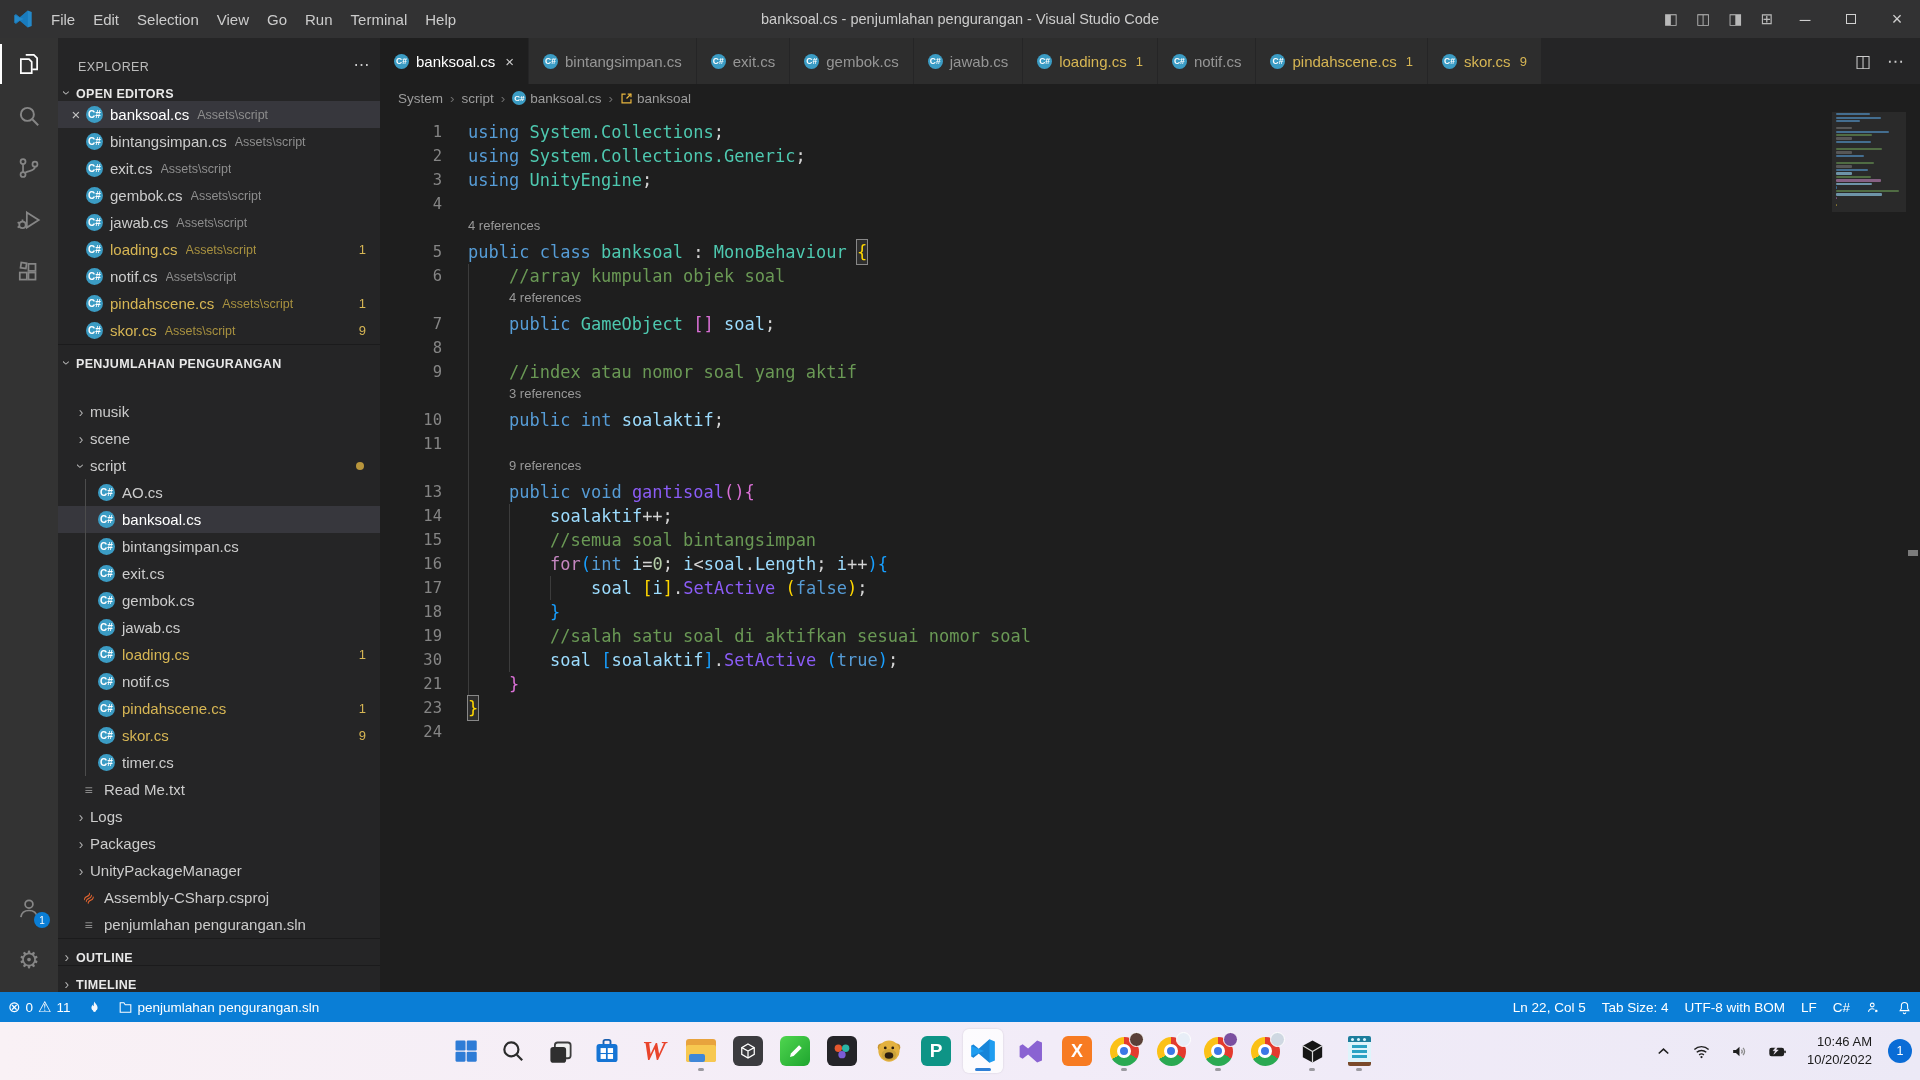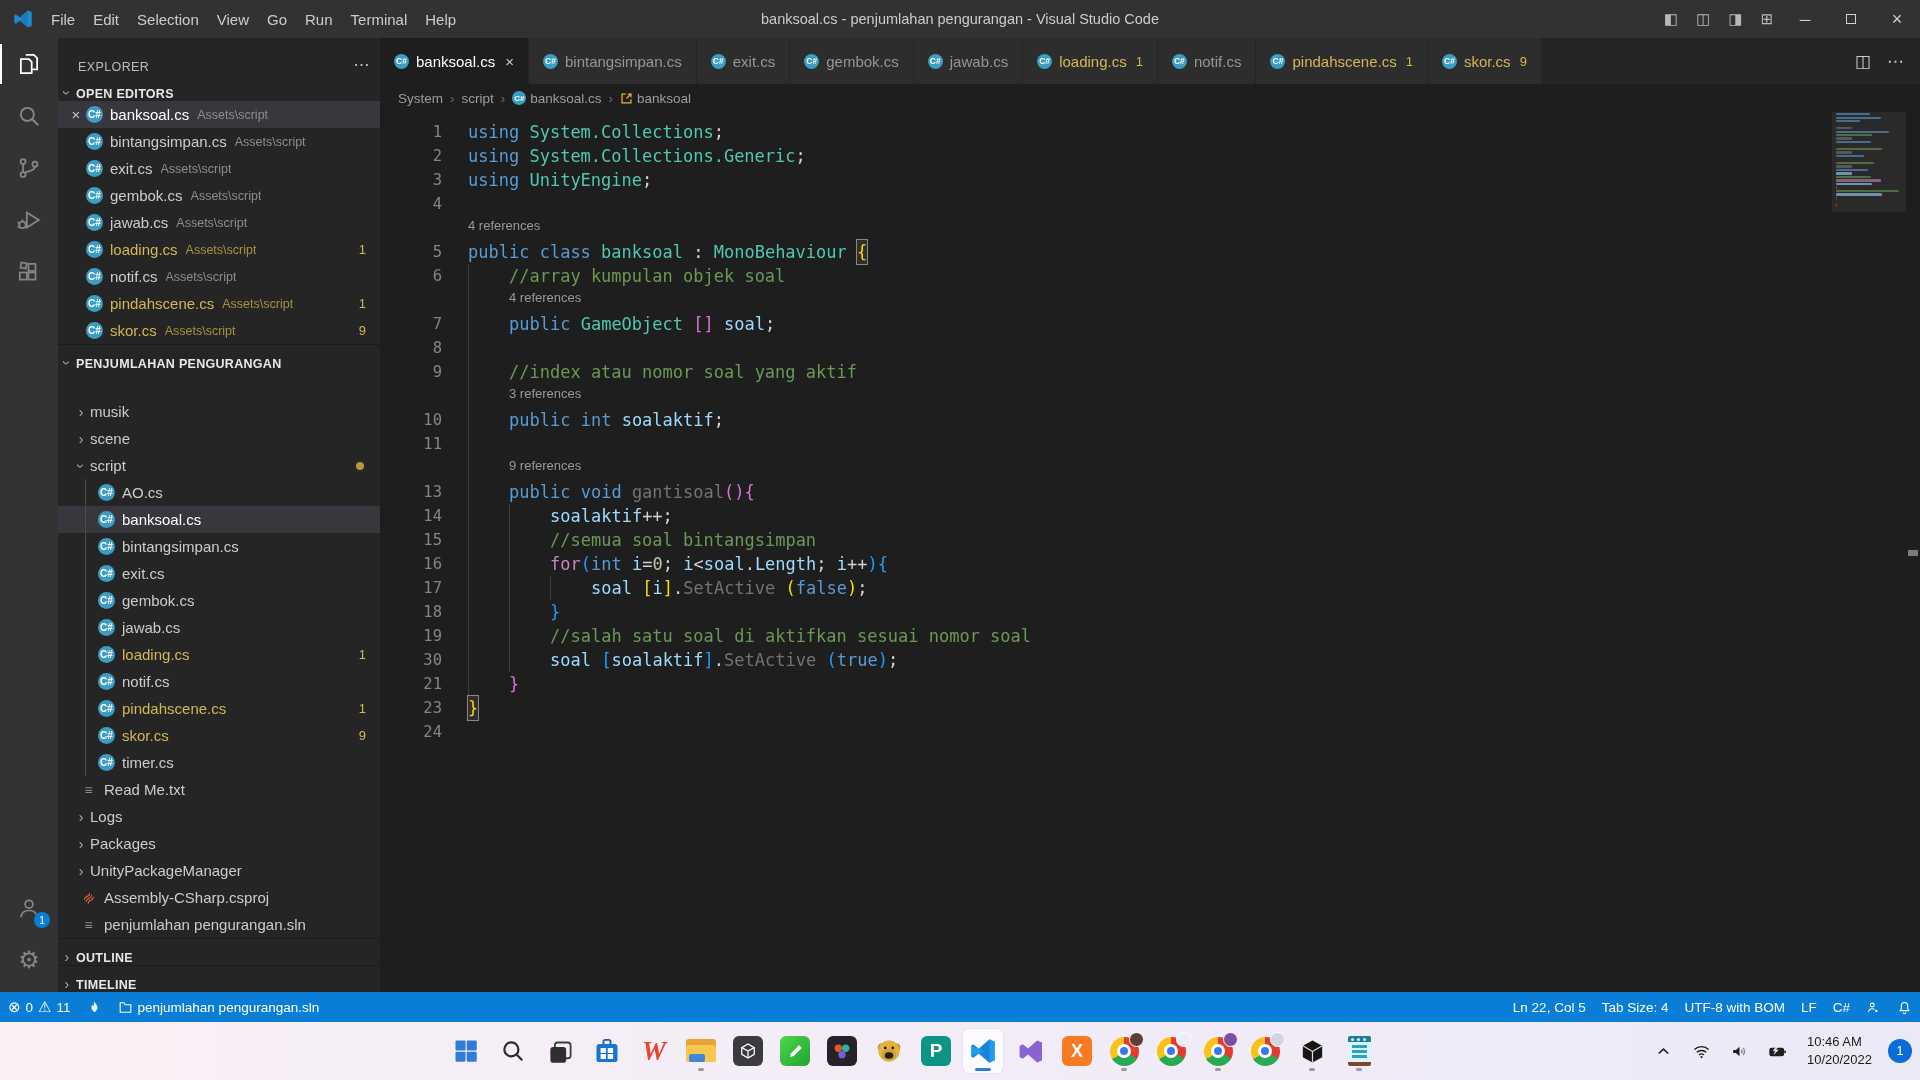--- a/index.html
+++ b/index.html
@@ -66,21 +66,21 @@
   .code-wrap{flex:1;position:relative;overflow:hidden}
   .code-scroll{position:absolute;inset:0;padding-top:8px;font-family:"DejaVu Sans Mono","Liberation Mono",monospace;
     font-size:17px;line-height:24px;color:#d4d4d4}
   .crow{display:flex;height:24px;position:relative}
   .ln{width:62px;flex:none;text-align:right;color:#858585;font-size:15.5px}
   .crow.current .ln{color:#c6c6c6}
   .cbody{flex:1;display:flex;align-items:stretch;margin-left:26px;white-space:pre;position:relative;min-width:0}
   .crow.current .cbody{border-top:1px solid #343434;border-bottom:1px solid #343434;margin-right:90px}
   .guide{width:41px;flex:none;border-left:1px solid #3c3c3c;height:24px}
   .tk{display:inline-block}
-  .tk-kw{color:#569cd6}.tk-ctrl{color:#c586c0}.tk-type{color:#4ec9b0}.tk-fn{color:#737373}
+  .tk-kw{color:#569cd6}.tk-ctrl{color:#c586c0}.tk-type{color:#4ec9b0}.tk-fn{color:#8b5cf6}
   .tk-var{color:#9cdcfe}.tk-num{color:#b5cea8}.tk-cmt{color:#6a9955}.tk-pun{color:#d4d4d4}
   .tk-b1{color:#ffd700}.tk-b2{color:#da70d6}.tk-b3{color:#179fff}
   .tk-match{outline:1px solid #888888;background:rgba(120,120,120,.18)}
   .lensrow{height:24px;display:flex;position:relative}
   .lens-text{font-family:"Liberation Sans",sans-serif;font-size:13px;color:#999999;align-self:flex-end;padding-bottom:2px}
   .cursor{width:2px;height:19px;background:#aeafad;margin-top:2px;flex:none}
   .minimap{position:absolute;top:0;right:14px;width:74px;bottom:0}
   .mm-slider{position:absolute;left:0;right:0;top:0;height:100px;background:rgba(120,120,120,.14)}
   .mm-bar{height:2.4px;margin:1.1px 0 1.1px 4px;border-radius:1px}
   .overview{position:absolute;right:0;top:0;width:14px;bottom:0}
@@ -98,21 +98,21 @@
   .run-dot{position:absolute;bottom:2px;left:50%;transform:translateX(-50%);width:6px;height:3px;border-radius:2px;background:#9b9aa0}
   .run-dot.wide{width:16px;background:#2f7fd6}
   .tk-ic{width:30px;height:30px;display:flex;align-items:center;justify-content:center;position:relative}
   .chrome{width:29px;height:29px;border-radius:50%;background:conic-gradient(#e33b2e 0 33%,#2aa952 33% 66%,#fbc116 66%);position:relative}
   .chrome::after{content:"";position:absolute;inset:7.5px;background:#3b78e7;border:3px solid #ffffff;border-radius:50%}
   .pbadge{position:absolute;top:-4px;right:-5px;width:15px;height:15px;border-radius:50%;border:1px solid #fff}
   .sq{border-radius:6px;width:30px;height:30px;display:flex;align-items:center;justify-content:center;color:#fff;font-weight:bold}
   .tray{position:absolute;right:8px;top:0;height:58px;display:flex;align-items:center;gap:4px;color:#1f1f1f}
   .tray-ic{width:34px;height:40px;display:flex;align-items:center;justify-content:center}
   .tray-ic svg{width:19px;height:19px}
-  .clock{font-size:13px;line-height:1.35;padding:0 8px;color:#1b1b1b}
+  .clock{text-align:right;font-size:13px;line-height:1.35;padding:0 8px;color:#1b1b1b}
   .noti-badge{width:24px;height:24px;border-radius:50%;background:#0a6cd6;color:#fff;font-size:12.5px;
     display:flex;align-items:center;justify-content:center;margin-left:4px}
   .folder-ic{position:relative;width:30px;height:26px}
   .note-ic{width:23px;height:30px;background:#def4fb;border-radius:2px;position:relative;overflow:hidden}
 </style>
 </head>
 <body>
 
 <div class="titlebar">
   <svg class="vsc-logo" viewBox="0 0 24 24">

